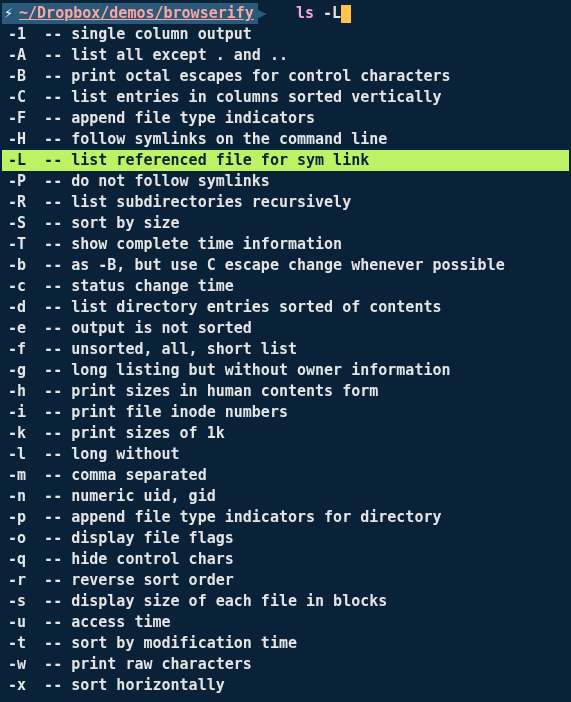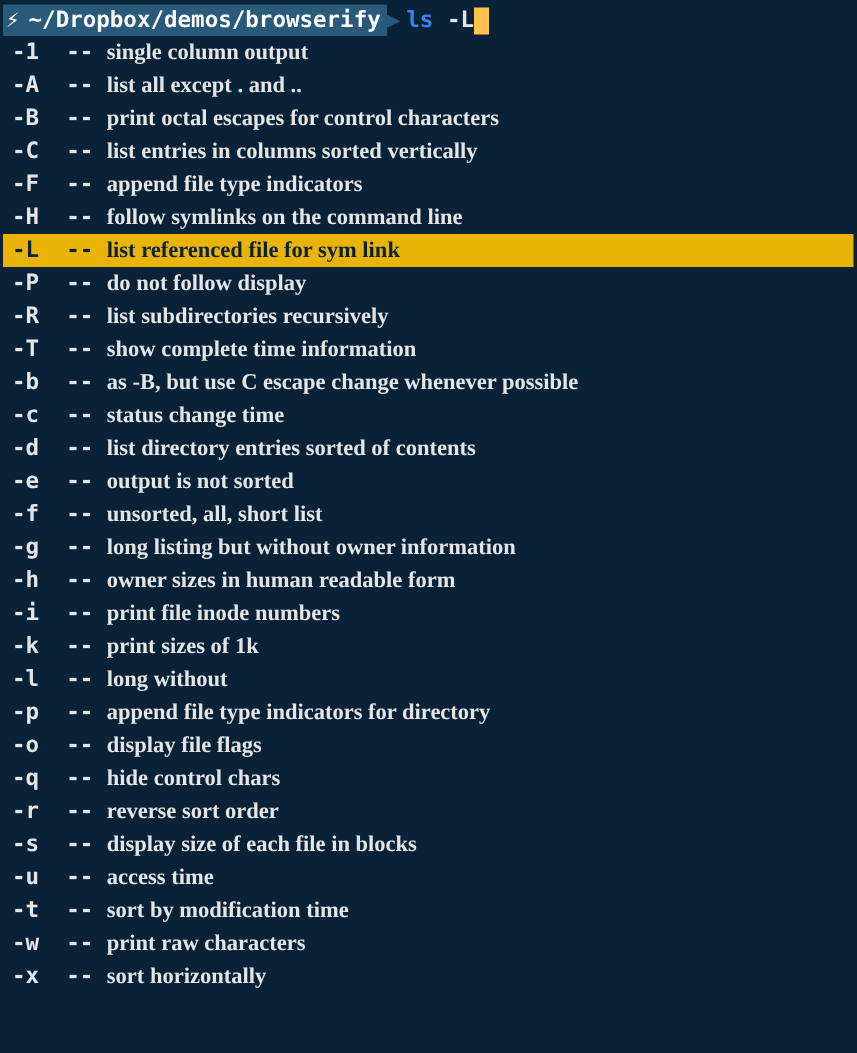--- a/index.html
+++ b/index.html
@@ -16,36 +16,36 @@
   }
   .terminal { padding: 3px 2px 4px 2px; }
   .prompt-line { display: flex; align-items: center; white-space: pre; }
   .prompt-bg {
     background: #2a5a7a;
     display: inline-flex;
     align-items: center;
     padding: 0 4px 0 2px;
   }
   .prompt-icon { color: #ffffff; margin-right: 6px; }
-  .prompt-path { color: #ffffff; }
+  .prompt-path { color: #fca5a5; text-decoration: underline; }
   .prompt-arrow { color: #2a5a7a; margin-right: 4px; }
-  .cmd { color: #3b82f6; }
+  .cmd { color: #f9a8d4; margin-left: 25px; }
   .arg { color: #e5e5e5; }
   .cursor {
     display: inline-block;
     width: 10px;
     height: 18px;
     background: #ffc34d;
     vertical-align: text-bottom;
   }
   .row { white-space: pre; padding-left: 6px; }
-  .row.highlight { background: #eab308; color: #0a2238; }
+  .row.highlight { background: #bef264; color: #0a2238; }
   .flag { display: inline-block; }
   .sep { display: inline-block; }
-  .desc { display: inline-block; font-family: Liberation Serif, serif; }
+  .desc { display: inline-block; }
 </style>
 </head>
 <body>
 
 <div class="terminal">
   <div class="prompt-line">
     <span class="prompt-bg">
       <span class="prompt-icon">⚡</span>
       <span class="prompt-path">~/Dropbox/demos/browserify</span>
     </span>
@@ -54,33 +54,36 @@
     <span class="arg">-L</span><span class="cursor"></span>
   </div>
   <div id="options">
       <div class="row"><span class="flag">-1</span><span class="sep">  -- </span><span class="desc">single column output</span></div>
       <div class="row"><span class="flag">-A</span><span class="sep">  -- </span><span class="desc">list all except . and ..</span></div>
       <div class="row"><span class="flag">-B</span><span class="sep">  -- </span><span class="desc">print octal escapes for control characters</span></div>
       <div class="row"><span class="flag">-C</span><span class="sep">  -- </span><span class="desc">list entries in columns sorted vertically</span></div>
       <div class="row"><span class="flag">-F</span><span class="sep">  -- </span><span class="desc">append file type indicators</span></div>
       <div class="row"><span class="flag">-H</span><span class="sep">  -- </span><span class="desc">follow symlinks on the command line</span></div>
       <div class="row highlight"><span class="flag">-L</span><span class="sep">  -- </span><span class="desc">list referenced file for sym link</span></div>
-      <div class="row"><span class="flag">-P</span><span class="sep">  -- </span><span class="desc">do not follow display</span></div>
+      <div class="row"><span class="flag">-P</span><span class="sep">  -- </span><span class="desc">do not follow symlinks</span></div>
       <div class="row"><span class="flag">-R</span><span class="sep">  -- </span><span class="desc">list subdirectories recursively</span></div>
+      <div class="row"><span class="flag">-S</span><span class="sep">  -- </span><span class="desc">sort by size</span></div>
       <div class="row"><span class="flag">-T</span><span class="sep">  -- </span><span class="desc">show complete time information</span></div>
       <div class="row"><span class="flag">-b</span><span class="sep">  -- </span><span class="desc">as -B, but use C escape change whenever possible</span></div>
       <div class="row"><span class="flag">-c</span><span class="sep">  -- </span><span class="desc">status change time</span></div>
       <div class="row"><span class="flag">-d</span><span class="sep">  -- </span><span class="desc">list directory entries sorted of contents</span></div>
       <div class="row"><span class="flag">-e</span><span class="sep">  -- </span><span class="desc">output is not sorted</span></div>
       <div class="row"><span class="flag">-f</span><span class="sep">  -- </span><span class="desc">unsorted, all, short list</span></div>
       <div class="row"><span class="flag">-g</span><span class="sep">  -- </span><span class="desc">long listing but without owner information</span></div>
-      <div class="row"><span class="flag">-h</span><span class="sep">  -- </span><span class="desc">owner sizes in human readable form</span></div>
+      <div class="row"><span class="flag">-h</span><span class="sep">  -- </span><span class="desc">print sizes in human contents form</span></div>
       <div class="row"><span class="flag">-i</span><span class="sep">  -- </span><span class="desc">print file inode numbers</span></div>
       <div class="row"><span class="flag">-k</span><span class="sep">  -- </span><span class="desc">print sizes of 1k</span></div>
       <div class="row"><span class="flag">-l</span><span class="sep">  -- </span><span class="desc">long without</span></div>
+      <div class="row"><span class="flag">-m</span><span class="sep">  -- </span><span class="desc">comma separated</span></div>
+      <div class="row"><span class="flag">-n</span><span class="sep">  -- </span><span class="desc">numeric uid, gid</span></div>
       <div class="row"><span class="flag">-p</span><span class="sep">  -- </span><span class="desc">append file type indicators for directory</span></div>
       <div class="row"><span class="flag">-o</span><span class="sep">  -- </span><span class="desc">display file flags</span></div>
       <div class="row"><span class="flag">-q</span><span class="sep">  -- </span><span class="desc">hide control chars</span></div>
       <div class="row"><span class="flag">-r</span><span class="sep">  -- </span><span class="desc">reverse sort order</span></div>
       <div class="row"><span class="flag">-s</span><span class="sep">  -- </span><span class="desc">display size of each file in blocks</span></div>
       <div class="row"><span class="flag">-u</span><span class="sep">  -- </span><span class="desc">access time</span></div>
       <div class="row"><span class="flag">-t</span><span class="sep">  -- </span><span class="desc">sort by modification time</span></div>
       <div class="row"><span class="flag">-w</span><span class="sep">  -- </span><span class="desc">print raw characters</span></div>
       <div class="row"><span class="flag">-x</span><span class="sep">  -- </span><span class="desc">sort horizontally</span></div>
     </div>

